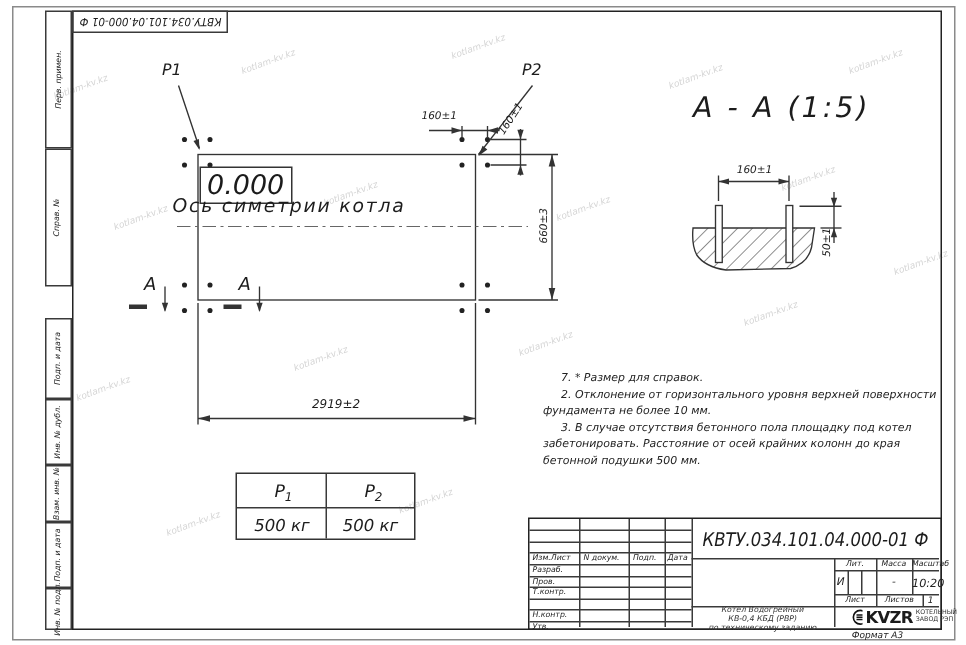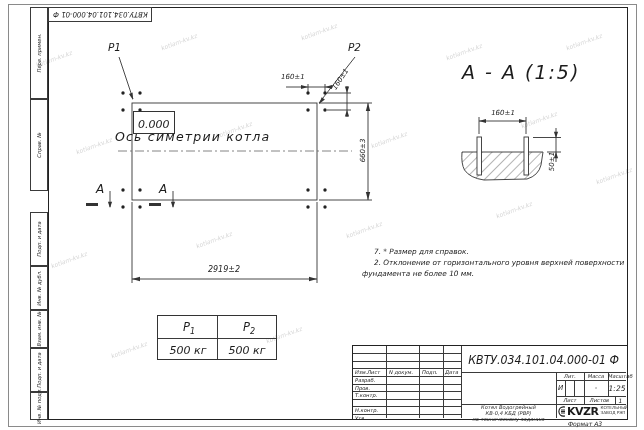--- a/index.html
+++ b/index.html
@@ -162,21 +162,21 @@
         <line x1="556" y1="128" x2="556" y2="162"></line>
         <polygon points="556,138 553.9,131.8 558.1,131.8" fill="#333" stroke="none"></polygon>
         <polygon points="556,152 553.9,158.2 558.1,158.2" fill="#333" stroke="none"></polygon>
       </g>
     </g>
   </svg>
 
   <span class="t" style="left:108px;top:42px;font-size:10.5px;">P1</span>
   <span class="t" style="left:348px;top:42px;font-size:10.5px;">P2</span>
   <div class="box" style="left:133px;top:111px;padding:1px 4px;border-color:#333;">
-    <span style="font-size:11px;font-style:italic;font-weight:500;">0.000</span>
+    <span style="font-size:18px;font-style:italic;font-weight:500;">0.000</span>
   </div>
   <span class="t" style="left:115px;top:131px;font-size:12.5px;letter-spacing:1.2px;">Ось симетрии котла</span>
   <span class="t" style="left:281px;top:74px;font-size:7px;">160±1</span>
   <span class="t center" style="left:321px;top:76px;width:40px;font-size:7px;transform:rotate(-57deg);">160±1</span>
   <span class="t center" style="left:341px;top:147px;width:44px;font-size:7px;transform:rotate(-90deg);">660±3</span>
   <span class="t center" style="left:194px;top:266px;width:60px;font-size:8px;">2919±2</span>
   <span class="t" style="left:96px;top:183px;font-size:12px;">А</span>
   <span class="t" style="left:159px;top:183px;font-size:12px;">А</span>
 
   <span class="t" style="left:462px;top:63px;font-size:19px;letter-spacing:2px;">А - А (1:5)</span>
@@ -188,20 +188,21 @@
     <div class="hl" style="left:0;top:22px;width:118px;"></div>
     <span class="t" style="left:20px;top:6px;width:22px;font-size:11.5px;text-align:center;"><span>P</span><sub>1</sub></span>
     <span class="t" style="left:80px;top:6px;width:22px;font-size:11.5px;text-align:center;"><span>P</span><sub>2</sub></span>
     <span class="t center" style="left:4px;top:29px;width:52px;font-size:11px;">500 кг</span>
     <span class="t center" style="left:63px;top:29px;width:52px;font-size:11px;">500 кг</span>
   </div>
 
   <div class="abs" style="left:362px;top:247px;width:266px;font-size:7.3px;font-style:italic;line-height:1.5;color:#222;">
     <p style="margin:0;text-indent:12px;">7. * Размер для справок.</p>
     <p style="margin:0;text-indent:12px;">2. Отклонение от горизонтального уровня верхней поверхности фундамента не более 10 мм.</p>
+    <p style="margin:0;text-indent:12px;">3. В случае отсутствия бетонного пола площадку под котел забетонировать. Расстояние от осей крайних колонн до края бетонной подушки 500 мм.</p>
   </div>
 
   <div class="abs" style="left:352px;top:345px;width:276px;height:75px;border:1.5px solid #222;box-sizing:border-box;">
 
     <div class="vl" style="left:33px;top:0;height:72px;"></div>
     <div class="vl" style="left:66px;top:0;height:72px;"></div>
     <div class="vl" style="left:90px;top:0;height:72px;"></div>
     <div class="vl" style="left:108px;top:0;height:72px;"></div>
     <div class="vl" style="left:203px;top:26px;height:46px;"></div>
     <div class="vl" style="left:231px;top:26px;height:32px;"></div>
@@ -243,27 +244,27 @@
       <div>Котел Водогрейный</div>
       <div>КВ-0,4 КБД (РВР)</div>
       <div>по техническому заданию</div>
     </div>
 
     <span class="cell-label center" style="left:203px;top:28px;width:28px;">Лит.</span>
     <span class="cell-label center" style="left:231px;top:28px;width:24px;">Масса</span>
     <span class="cell-label center" style="left:255px;top:28px;width:18px;">Масштаб</span>
     <span class="cell-label center" style="left:203px;top:39px;width:9px;font-size:7px;">И</span>
     <span class="cell-label center" style="left:231px;top:39px;width:24px;font-size:7px;">-</span>
-    <span class="cell-label center" style="left:255px;top:39px;width:18px;font-size:7.5px;">1:25</span>
+    <span class="cell-label center" style="left:255px;top:39px;width:18px;font-size:7.5px;">10:20</span>
 
     <span class="cell-label center" style="left:203px;top:51.5px;width:28px;">Лист</span>
     <span class="cell-label center" style="left:231px;top:51.5px;width:31px;">Листов</span>
     <span class="cell-label center" style="left:262px;top:51.5px;width:11px;font-size:6px;">1</span>
 
-    <div class="abs" style="left:203px;top:58px;width:70px;height:14px;display:flex;align-items:center;gap:2px;padding-left:2px;">
+    <div class="abs" style="left:203px;top:58px;width:70px;height:14px;display:flex;align-items:center;gap:2px;padding-left:12px;">
       <svg width="11" height="11">
         <circle cx="5.5" cy="5.5" r="4.6" fill="none" stroke="#111" stroke-width="1.1"></circle>
         <line x1="3" y1="4" x2="8" y2="4" stroke="#111" stroke-width="0.9"></line>
         <line x1="3" y1="5.5" x2="8" y2="5.5" stroke="#111" stroke-width="0.9"></line>
         <line x1="3" y1="7" x2="8" y2="7" stroke="#111" stroke-width="0.9"></line>
       </svg>
       <span style="font-size:11px;font-weight:bold;letter-spacing:-0.5px;">KVZR</span>
       <span style="font-size:4.2px;line-height:1.15;color:#333;">
         <span style="display:block;">КОТЕЛЬНЫЙ</span>
         <span style="display:block;">ЗАВОД РЭП</span>

